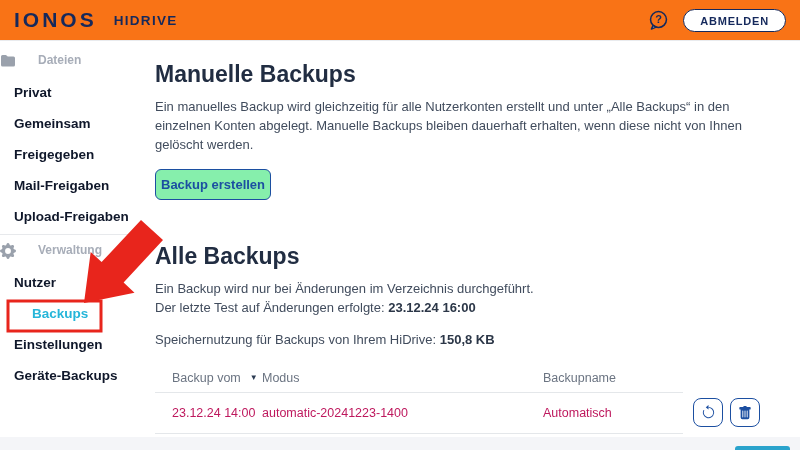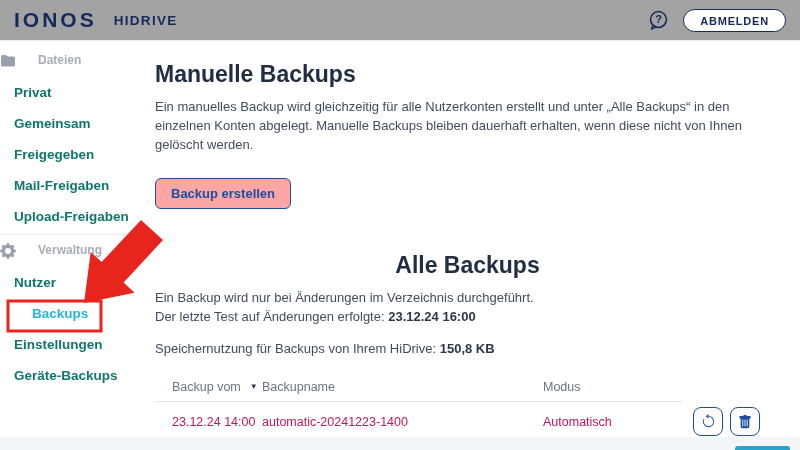--- a/index.html
+++ b/index.html
@@ -2,44 +2,44 @@
 <html><head>
 <meta charset="utf-8">
 <style>
   * { box-sizing: border-box; }
   html,body { margin:0; padding:0; }
   body {
     width:800px; height:450px; position:relative; overflow:hidden;
     background:#ffffff; font-family:"Liberation Sans", sans-serif; color:#333d4e;
   }
   
-  .header { height:41px; display:flex; align-items:center; padding:0 14px; border-bottom:1px solid #e9ebee; background:#a3a3a3; }
+  .header { height:41px; display:flex; align-items:center; padding:0 14px; border-bottom:1px solid #e9ebee; background:#f97316; }
   .logo { font-size:21px; font-weight:800; letter-spacing:3px; color:#15295c; }
   .product { margin-left:17px; font-size:13.5px; font-weight:700; letter-spacing:1.3px; color:#15295c;text-align:center; }
   .header-right { margin-left:auto; display:flex; align-items:center; gap:13px; }
   .help-bubble { width:23px; height:23px; cursor:pointer; }
   .logout-btn { border:1.6px solid #15295c; border-radius:14px; padding:5px 16px 4px;
     font-size:11px; font-weight:700; letter-spacing:0.8px; color:#15295c; background:#fff;
     font-family:"Liberation Sans", sans-serif; cursor:pointer; }
   
   .layout { display:flex; }
   .sidebar { flex:0 0 150px; width:150px; padding-top:6px; }
   .side-label { display:flex; align-items:flex-start; gap:22px; padding:6px 0 8px; color:#a7adb8; font-size:12px; font-weight:700; }
   .side-label svg { flex:0 0 auto; }
-  .side-item { padding:8px 14px; font-size:13.5px; line-height:15px; font-weight:600; color:#0f766e; cursor:pointer; }
+  .side-item { padding:8px 14px; font-size:13.5px; line-height:15px; font-weight:600; color:#0f172a; cursor:pointer; }
   .side-item.active { color:#25b5d9; padding-left:32px; }
   .side-divider { border:none; border-top:1px solid #e7e9ec; margin:2px 0; }
   
   .main { flex:1; padding:19px 20px 0 5px; }
   h1 { margin:0; font-size:23px; line-height:28px; font-weight:700; color:#212d42; }
   .para { max-width:634px; margin:10px 0 0; font-size:13px; line-height:1.46; color:#414c5d; }
   .para strong { color:#2c3748; }
-  .create-btn { margin-top:23px; background:#fca5a5; border:1.5px solid #1c4fa1; border-radius:6px;
-    color:#1c4fa1; font-weight:700; font-size:13px; padding:7px 15px; font-family:"Liberation Sans", sans-serif; cursor:pointer; }
-  .all-title { margin-top:42px;text-align:center; }
+  .create-btn { margin-top:14px; background:#86efac; border:1.5px solid #1c4fa1; border-radius:6px;
+    color:#1c4fa1; font-weight:700; font-size:13px; padding:7px 5px; font-family:"Liberation Sans", sans-serif; cursor:pointer; }
+  .all-title { margin-top:42px; }
   .storage-line { margin-top:13px; }
   
   .table { margin-top:14px; width:528px; }
   .t-row { display:grid; grid-template-columns:90px 281px 150px 1fr; align-items:center;
     padding-left:17px; border-bottom:1px solid #e4e7ea; }
   .t-head { height:29px; color:#6b7482; font-size:12.5px; }
   .t-head .sort { cursor:pointer; display:flex; align-items:center; gap:9px; }
   .sort-glyph { font-size:8px; color:#2c3b52; }
   .t-data { height:41px; font-size:12.5px; color:#be185d; }
   .actions { justify-self:end; display:flex; gap:7px; padding-right:4px; }
@@ -104,22 +104,22 @@
     <p class="para"><span>Ein Backup wird nur bei Änderungen im Verzeichnis durchgeführt.</span><br><span>Der letzte Test auf Änderungen erfolgte: </span><strong>23.12.24 16:00</strong></p>
     <p class="para storage-line"><span>Speichernutzung für Backups von Ihrem HiDrive: </span><strong>150,8 KB</strong></p>
 
     
     <div class="table">
       <div class="t-row t-head">
         <div class="sort">
           <span>Backup vom</span>
           <span class="sort-glyph">▼</span>
         </div>
+        <div>Modus</div>
         <div>Backupname</div>
-        <div>Modus</div>
         <div></div>
       </div>
 
       <div class="t-row t-data">
         <div>23.12.24 14:00</div>
         <div>automatic-20241223-1400</div>
         <div>Automatisch</div>
         <div class="actions">
           <button class="icon-btn">
             <svg width="15" height="15" viewBox="0 0 16 16">

